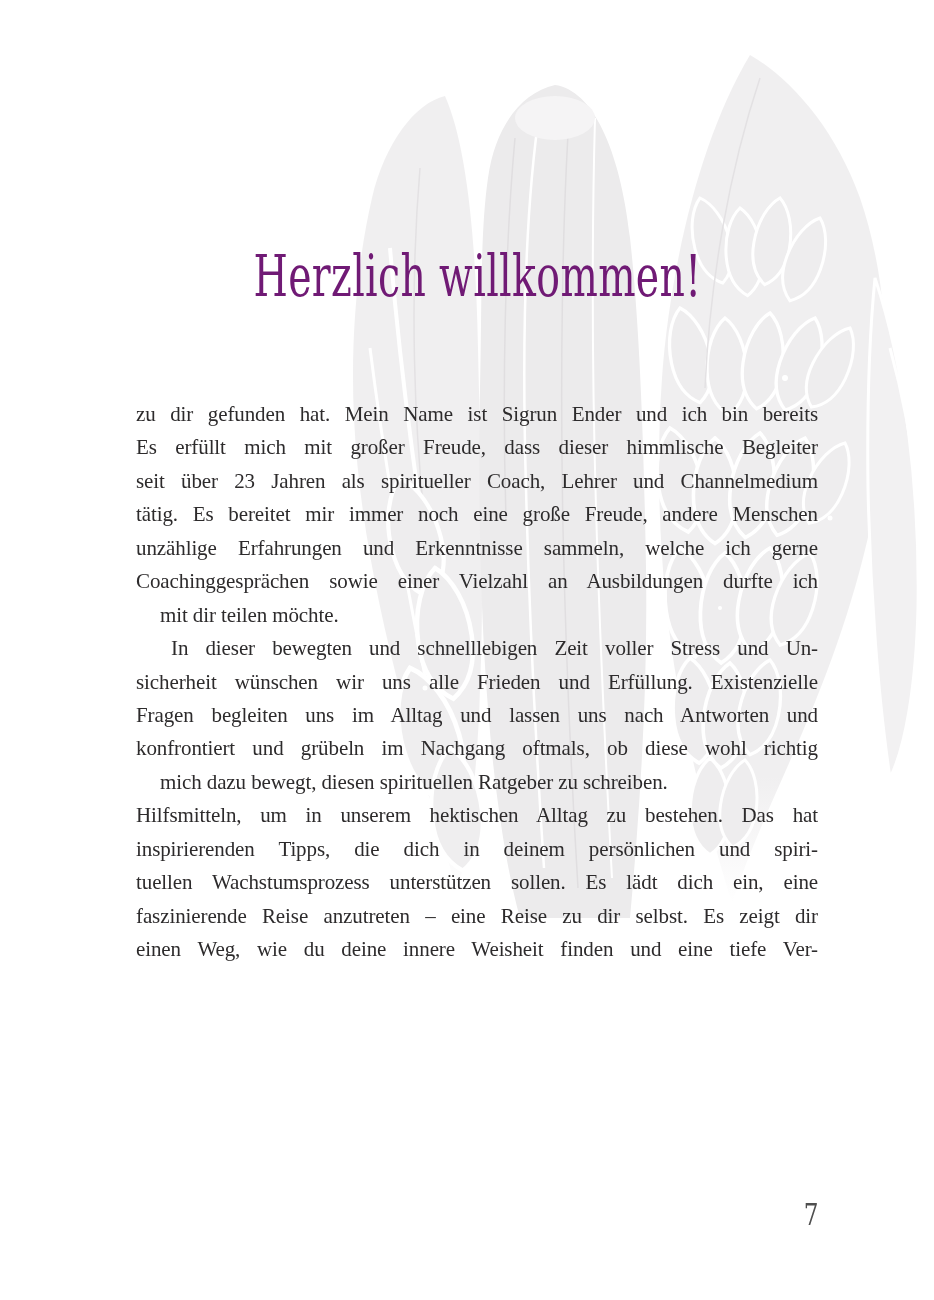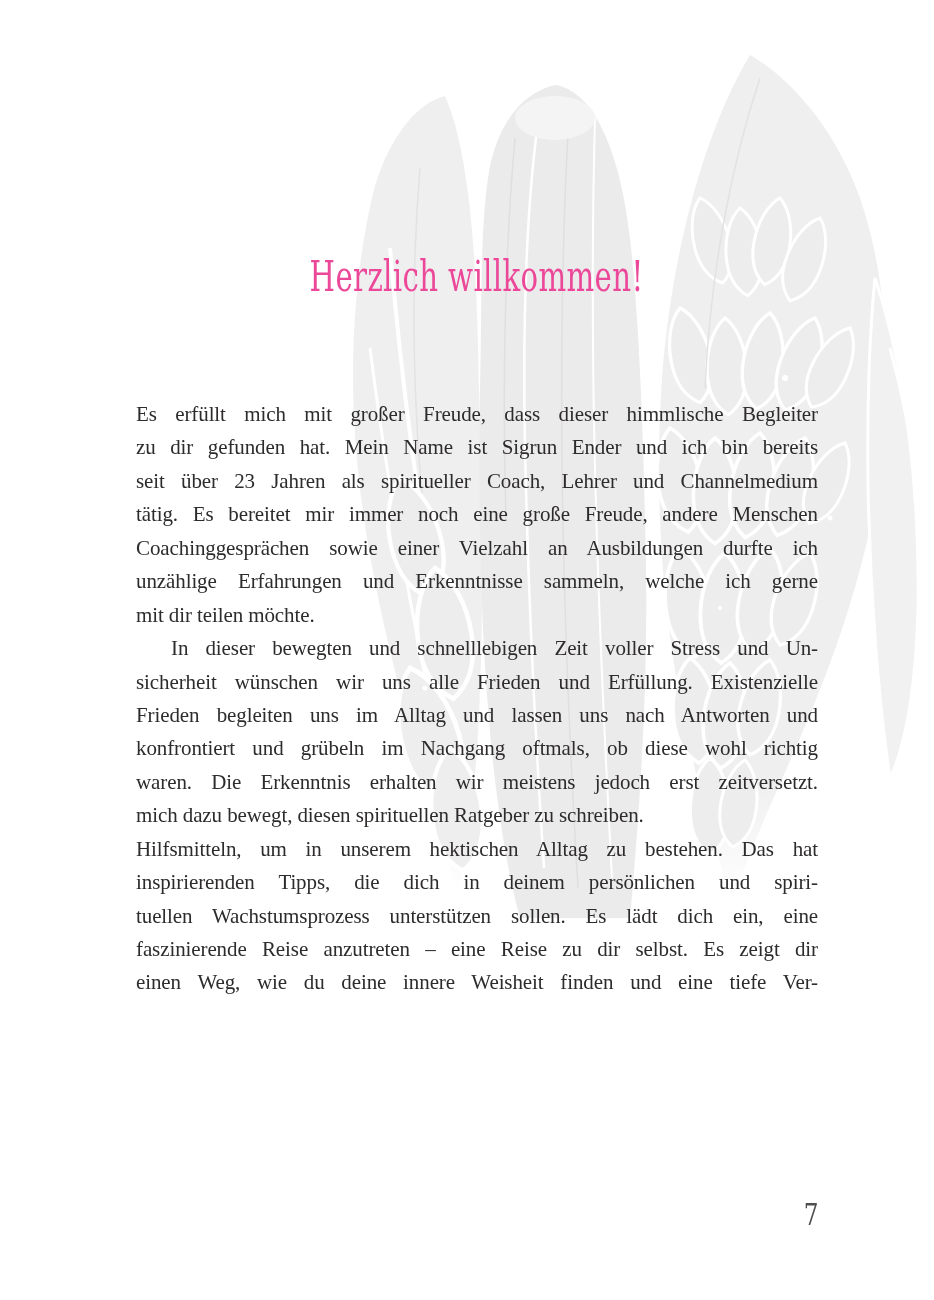--- a/index.html
+++ b/index.html
@@ -11,43 +11,43 @@
     font-family:"Liberation Serif","DejaVu Serif",serif;
   }
   .illustration{
     position:absolute;left:330px;top:48px;width:604px;height:910px;
     pointer-events:none;
   }
   .chapter-title{
     position:absolute;left:136px;top:240px;width:682px;height:72px;
     line-height:72px;text-align:center;
     font-family:"DejaVu Serif","Liberation Serif",serif;
-    font-size:43px;font-weight:400;
-    color:#ec4899;
+    font-size:58px;font-weight:400;
+    color:#701a75;
     white-space:nowrap;
   }
   .chapter-title .condense{
     display:inline-block;
     transform:scaleX(0.68);
     transform-origin:center;
     letter-spacing:0.5px;
   }
   .body-text{
     position:absolute;left:136px;top:398px;width:682px;
     font-size:21px;color:#2d2b2c;
     letter-spacing:-0.1px;
   }
   .line{
     height:33.45px;line-height:33.45px;
     text-align:justify;
     text-align-last:justify;
     white-space:nowrap;
   }
   .line.indent{text-indent:35px;}
-  .line.flush-left{text-align-last:left;}
+  .line.flush-left{text-align-last:left;margin-left:24px;}
   .page-number{
     position:absolute;left:136px;top:1198px;width:682px;
     text-align:right;
     font-family:"DejaVu Serif","Liberation Serif",serif;
     font-size:29px;font-weight:400;color:#4f4f4f;
   }
   .page-number .condense{display:inline-block;transform:scaleX(0.8);transform-origin:right;}
 </style>
 </head>
 <body>
@@ -124,32 +124,31 @@
       <circle cx="390" cy="560" r="2"></circle>
       <circle cx="160" cy="760" r="2.5"></circle>
     </g>
   </svg>
 
   <div class="chapter-title">
     <span class="condense">Herzlich willkommen!</span>
   </div>
 
   <div class="body-text">
+      <div class="line">zu dir gefunden hat. Mein Name ist Sigrun Ender und ich bin bereits</div>
       <div class="line">Es erfüllt mich mit großer Freude, dass dieser himmlische Begleiter</div>
-      <div class="line">zu dir gefunden hat. Mein Name ist Sigrun Ender und ich bin bereits</div>
       <div class="line">seit über 23 Jahren als spiritueller Coach, Lehrer und Channelmedium</div>
       <div class="line">tätig. Es bereitet mir immer noch eine große Freude, andere Menschen</div>
+      <div class="line">unzählige Erfahrungen und Erkenntnisse sammeln, welche ich gerne</div>
       <div class="line">Coachinggesprächen sowie einer Vielzahl an Ausbildungen durfte ich</div>
-      <div class="line">unzählige Erfahrungen und Erkenntnisse sammeln, welche ich gerne</div>
       <div class="line flush-left">mit dir teilen möchte.</div>
       <div class="line indent">In dieser bewegten und schnelllebigen Zeit voller Stress und Un-</div>
       <div class="line">sicherheit wünschen wir uns alle Frieden und Erfüllung. Existenzielle</div>
-      <div class="line">Frieden begleiten uns im Alltag und lassen uns nach Antworten und</div>
+      <div class="line">Fragen begleiten uns im Alltag und lassen uns nach Antworten und</div>
       <div class="line">konfrontiert und grübeln im Nachgang oftmals, ob diese wohl richtig</div>
-      <div class="line">waren. Die Erkenntnis erhalten wir meistens jedoch erst zeitversetzt.</div>
       <div class="line flush-left">mich dazu bewegt, diesen spirituellen Ratgeber zu schreiben.</div>
       <div class="line">Hilfsmitteln, um in unserem hektischen Alltag zu bestehen. Das hat</div>
       <div class="line">inspirierenden Tipps, die dich in deinem persönlichen und spiri-</div>
       <div class="line">tuellen Wachstumsprozess unterstützen sollen. Es lädt dich ein, eine</div>
       <div class="line">faszinierende Reise anzutreten – eine Reise zu dir selbst. Es zeigt dir</div>
       <div class="line">einen Weg, wie du deine innere Weisheit finden und eine tiefe Ver-</div>
     </div>
 
   <div class="page-number">
     <span class="condense">7</span>

